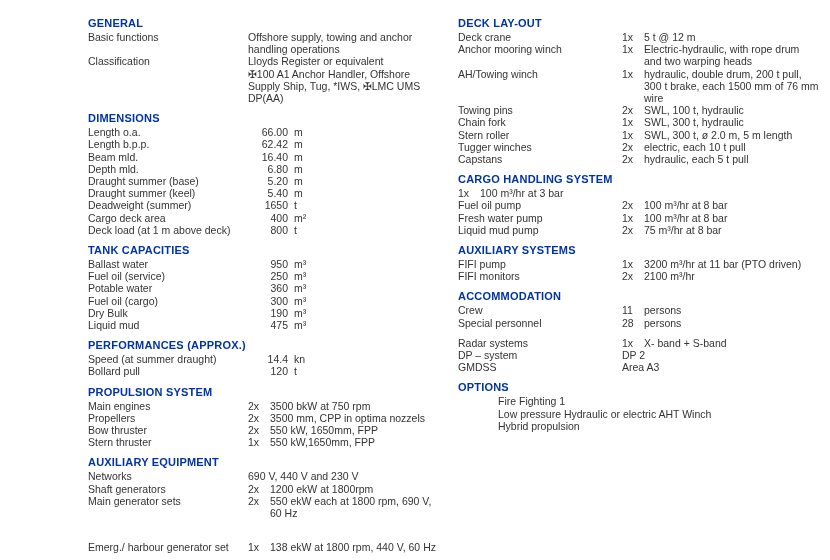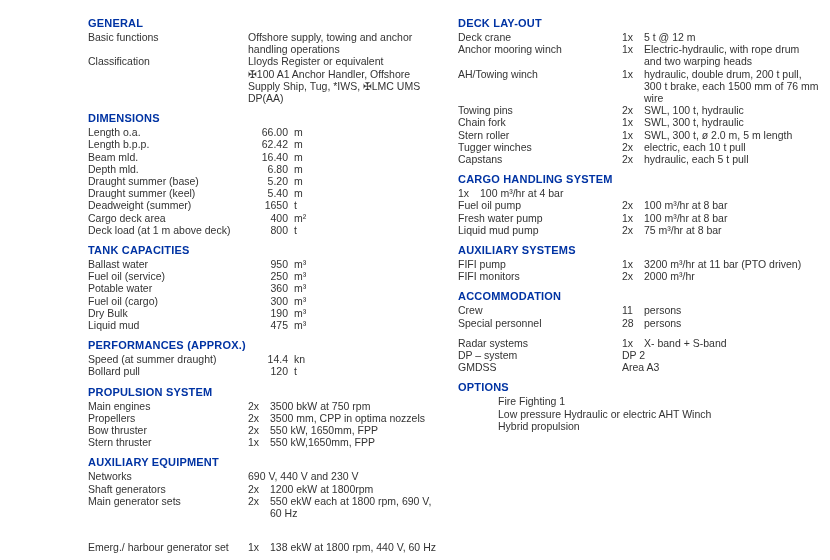--- a/index.html
+++ b/index.html
@@ -239,21 +239,21 @@
         <div class="row">
           <div class="lab">Capstans</div>
           <div class="qty">2x</div>
           <div class="desc">hydraulic, each 5 t pull</div>
         </div>
       </div>
       <div class="section">
         <div class="sec-title">CARGO HANDLING SYSTEM</div>
         <div class="row">
           <div class="qty">1x</div>
-          <div class="desc">100 m³/hr at 4 bar</div>
+          <div class="desc">100 m³/hr at 3 bar</div>
         </div>
         <div class="row">
           <div class="lab">Fuel oil pump</div>
           <div class="qty">2x</div>
           <div class="desc">100 m³/hr at 8 bar</div>
         </div>
         <div class="row">
           <div class="lab">Fresh water pump</div>
           <div class="qty">1x</div>
           <div class="desc">100 m³/hr at 8 bar</div>
@@ -267,21 +267,21 @@
       <div class="section">
         <div class="sec-title">AUXILIARY SYSTEMS</div>
         <div class="row">
           <div class="lab">FIFI pump</div>
           <div class="qty">1x</div>
           <div class="desc">3200 m³/hr at 11 bar (PTO driven)</div>
         </div>
         <div class="row">
           <div class="lab">FIFI monitors</div>
           <div class="qty">2x</div>
-          <div class="desc">2000 m³/hr</div>
+          <div class="desc">2100 m³/hr</div>
         </div>
       </div>
       <div class="section">
         <div class="sec-title">ACCOMMODATION</div>
         <div class="row">
           <div class="lab">Crew</div>
           <div class="qty">11</div>
           <div class="desc">persons</div>
         </div>
         <div class="row">

